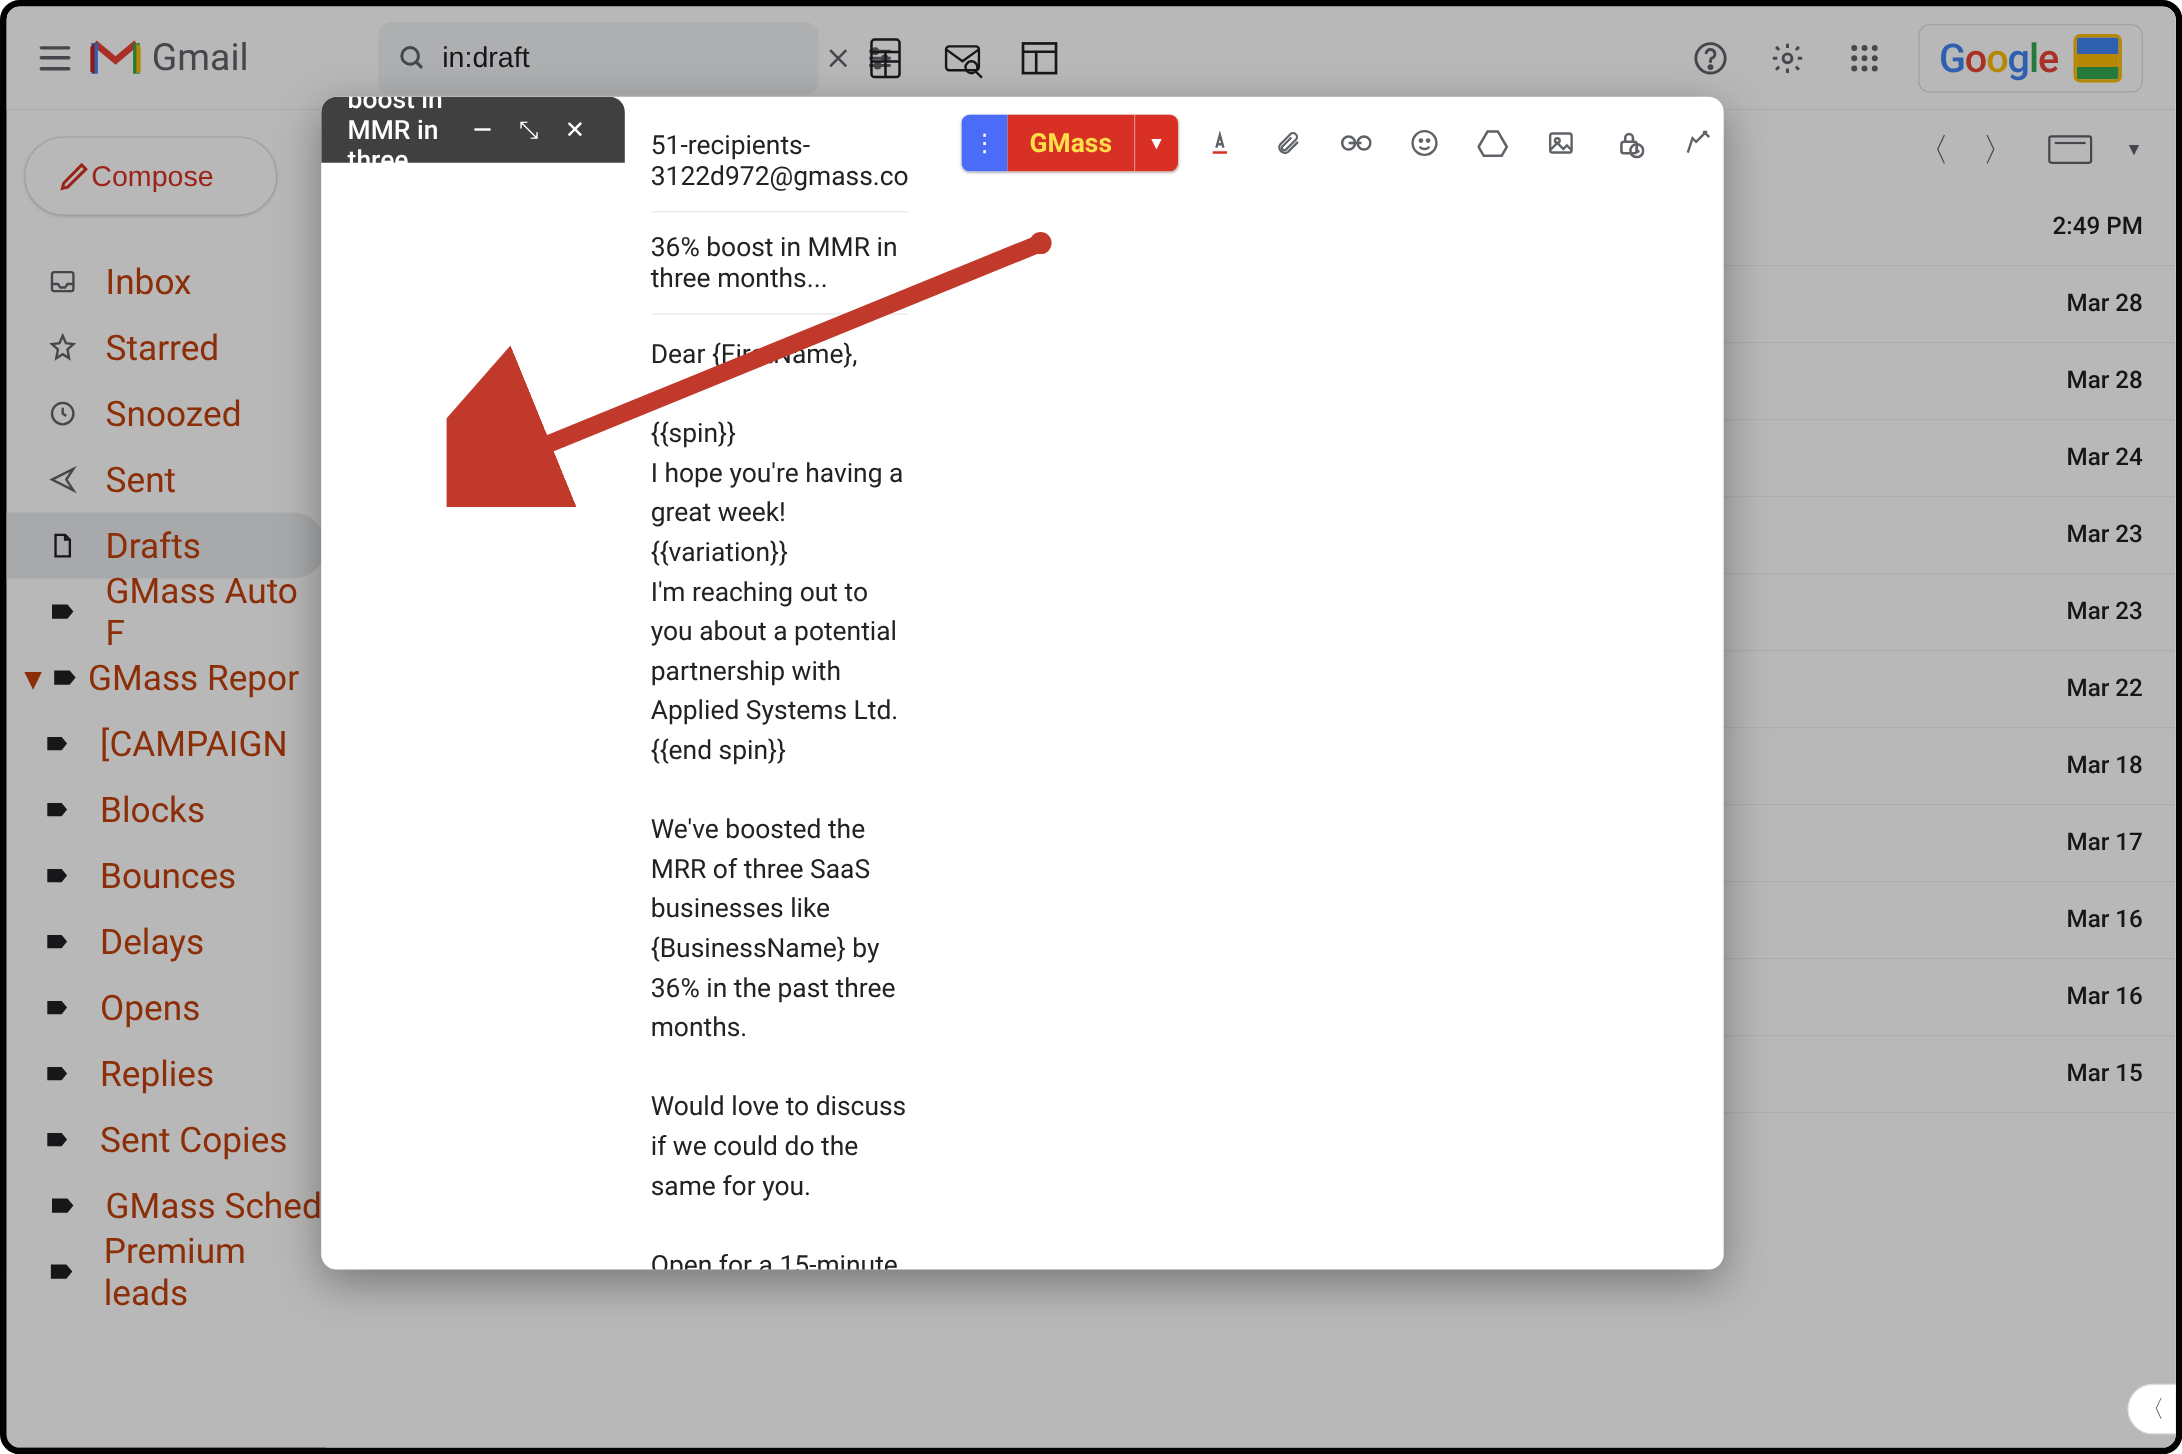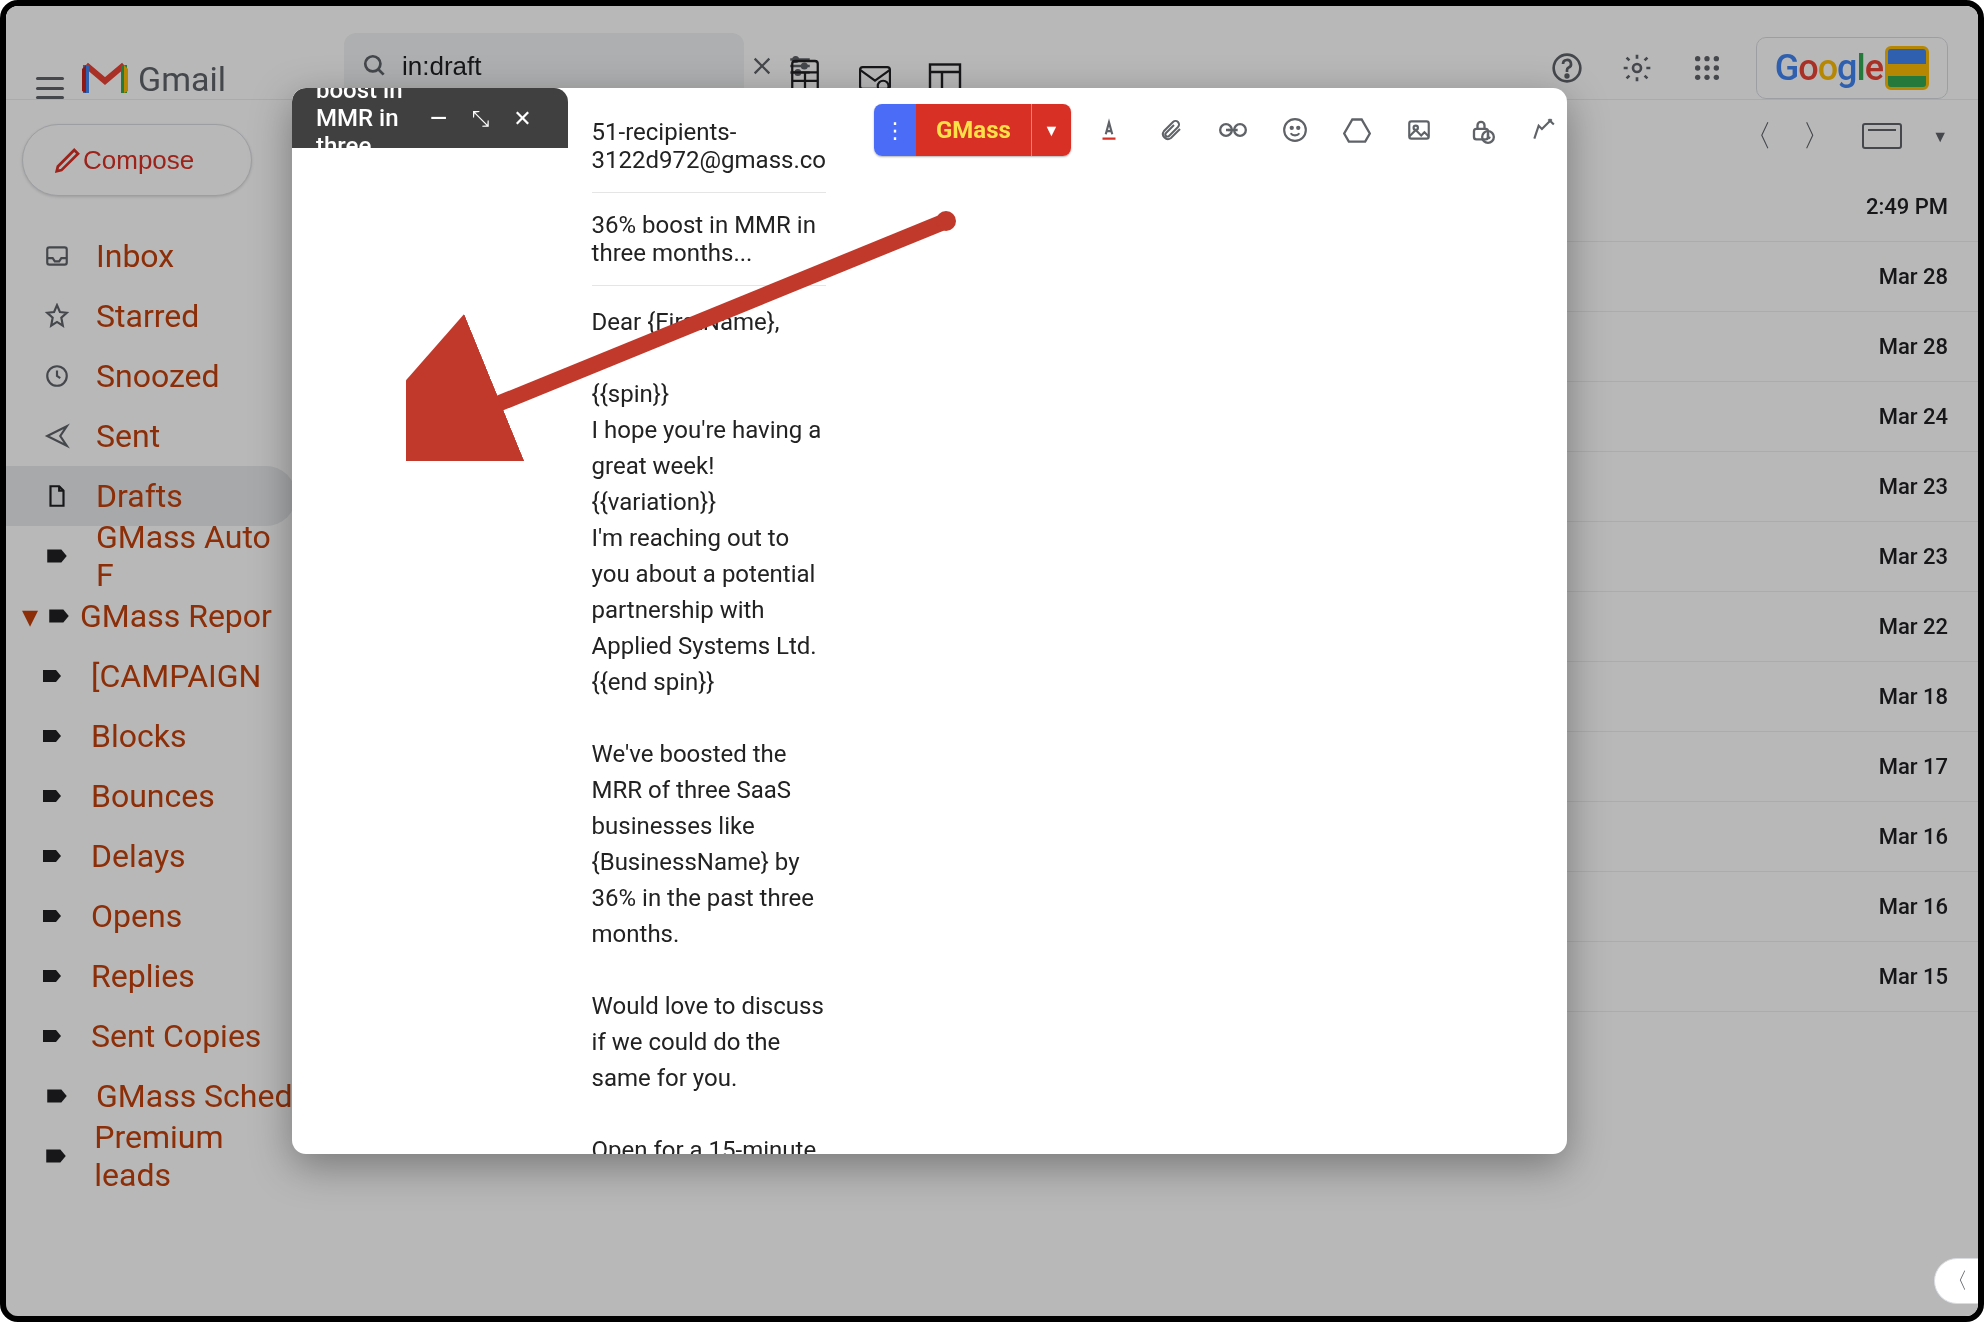--- a/index.html
+++ b/index.html
@@ -23,21 +23,21 @@
     position: absolute;
     inset: 0;
     background: rgba(0,0,0,0.28);
     pointer-events: none;
     z-index: 5;
   }
 
   
   .header {
     display: flex;
-    align-items: flex-end;
+    align-items: center;
     height: 94px;
     padding: 0 30px;
     gap: 18px;
     border-bottom: 1px solid #eee;
     background: #fff;
   }
   .hamburger { width: 28px; height: 22px; display:flex; flex-direction:column; justify-content:space-between; cursor:pointer;}
   .hamburger span { height:3px; background:#5f6368; border-radius:2px;}
   .logo { display:flex; align-items:center; gap:10px; font-size:34px; color:#5f6368; }
   .logo-m { font-weight:500; font-size:40px; }
@@ -48,21 +48,21 @@
     height: 66px;
     display:flex; align-items:center;
     padding: 0 18px;
     gap: 14px;
     width: 400px;
   }
   .search-wrap input { border:none; background:transparent; font-size:26px; color:#202124; outline:none; flex:1;}
   .header-icons { display:flex; align-items:center; gap:28px; margin-left:22px;}
   .hicon { width:42px; height:42px; display:flex; align-items:center; justify-content:center; color:#5f6368; cursor:pointer;}
   .header-right { margin-left:auto; display:flex; align-items:center; gap:28px;}
-  .google-box { border:1px solid #dadce0; border-radius:10px; padding:8px 18px; display:flex; align-items:center; gap:2px;}
+  .google-box { border:1px solid #dadce0; border-radius:10px; padding:8px 18px; display:flex; align-items:center; gap:14px;}
   .google-text { font-size:36px; font-weight:500; letter-spacing:-1px;}
   .google-text .gb { color:#4285f4;} .google-text .gr{color:#ea4335;} .google-text .gy{color:#fbbc05;} .google-text .gg{color:#34a853;}
   .avatar { width:44px; height:44px; border-radius:6px; background: linear-gradient(#4285f4 40%, #fbbc05 40% 70%, #34a853 70%); border:3px solid #fbbc05;}
 
   
   .main { display:flex; height: calc(100% - 94px); }
 
   
   .sidebar { width: 290px; padding-top: 24px; }
   .compose-btn {

